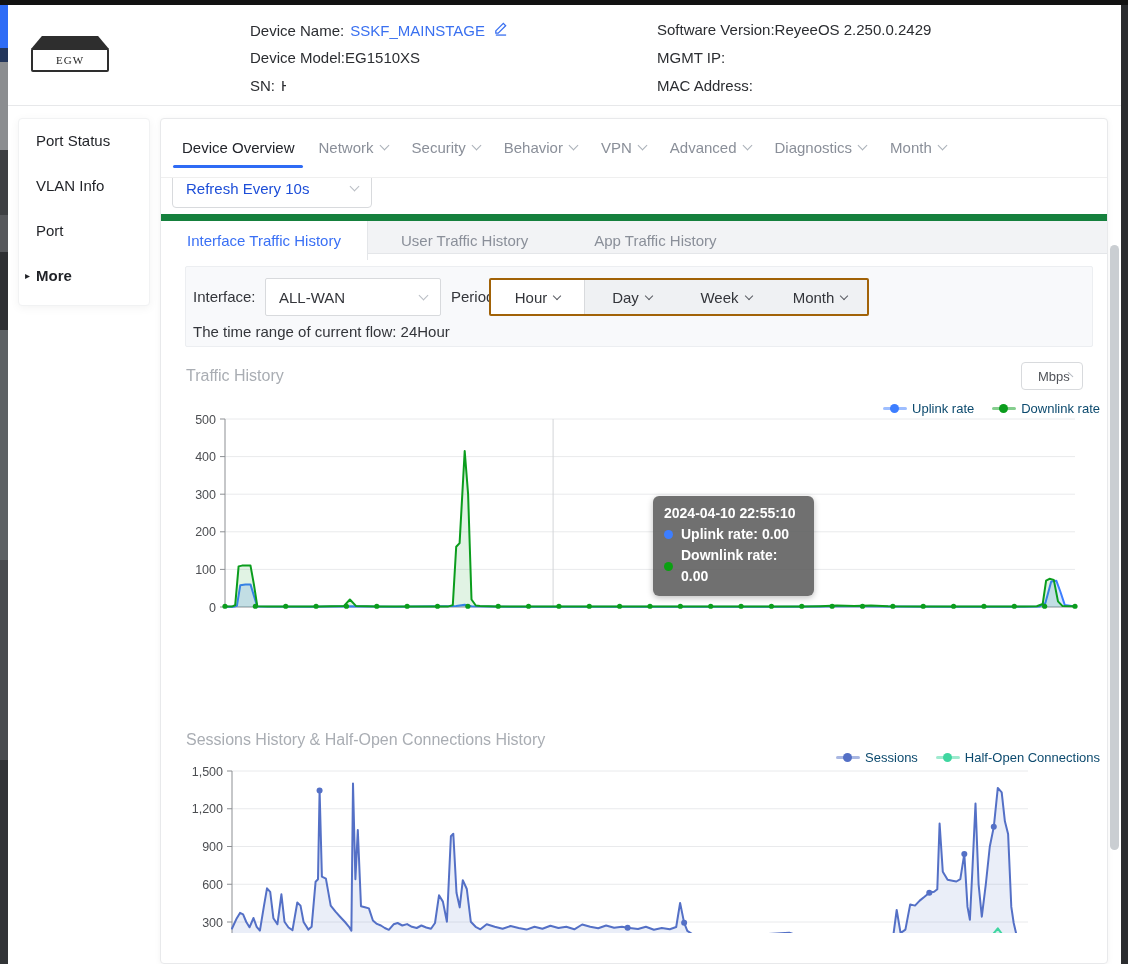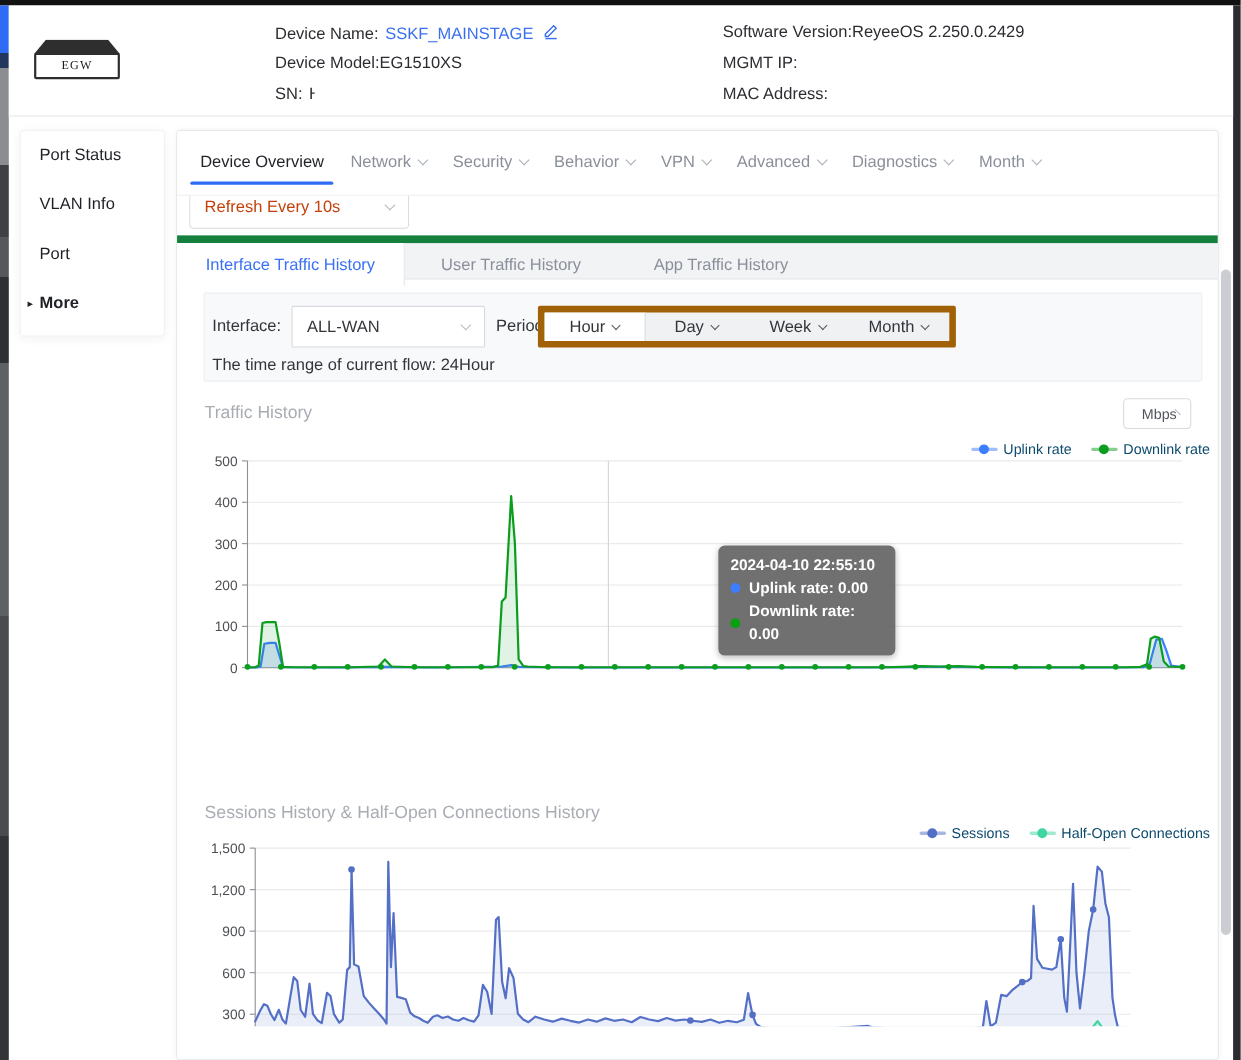--- a/index.html
+++ b/index.html
@@ -28,32 +28,32 @@
 
 .nav{left:182px;top:133px;height:28px;display:flex;gap:24px;align-items:center;font-size:15px;color:#8a8f99}
 .nav-item{display:flex;align-items:center;gap:7px;cursor:pointer;white-space:nowrap}
 .nav-item.active{color:#23252b}
 .chev{display:inline-block;width:7px;height:7px;border-left:1.5px solid;border-bottom:1.5px solid;transform:rotate(-45deg);margin-bottom:3px}
 .nav .chev{color:#aab0b8}
 .nav-underline{left:173px;top:165px;width:130px;height:3px;background:#2f6bf5;border-radius:2px}
 .nav-divider{left:161px;top:177px;width:946px;height:1px;background:#efefef}
 
 .refresh-wrap{left:172px;top:178px;width:200px;height:31px;overflow:hidden}
-.refresh-box{position:absolute;left:0;top:-10px;width:200px;height:40px;border:1px solid #d8dadd;border-radius:4px;background:#fff;font-size:15px;color:#c2410c;display:flex;align-items:center;justify-content:space-between;padding:4px 13px;cursor:pointer}
+.refresh-box{position:absolute;left:0;top:-10px;width:200px;height:40px;border:1px solid #d8dadd;border-radius:4px;background:#fff;font-size:15px;color:#1d4ed8;display:flex;align-items:center;justify-content:space-between;padding:4px 13px;cursor:pointer}
 .refresh-box .chev,.sel .chev,.unit-select .chev{color:#b9bdc4}
 
 .tabstrip{left:161px;top:214px;width:946px;height:40px;background:#f2f3f5;border-top:7px solid #15803d;border-bottom:1px solid #e4e6e9;display:flex}
 .tab{height:39px;line-height:39px;padding:0 33px;font-size:15px;color:#8a8f99;cursor:pointer;white-space:nowrap}
 .tab.active{width:207px;padding:0;text-align:center;background:#fff;color:#3a70f5;border-right:1px solid #e4e6e9}
 
 .filterbox{left:185px;top:266px;width:908px;height:81px;background:#f8f9fb;border:1px solid #eceef1;border-radius:2px}
 .flabel{position:absolute;font-size:15px;color:#33353a;line-height:38px;top:11px;white-space:nowrap}
 .sel{position:absolute;background:#fff;border:1px solid #d8dadd;border-radius:2px;display:flex;align-items:center;justify-content:space-between;font-size:15px;color:#33353a;cursor:pointer}
 .if-sel{left:79px;top:11px;width:176px;height:38px;padding:0 13px}
-.pgroup{position:absolute;left:303px;top:11px;width:380px;height:38px;border:6px solid #a16207;border-radius:2px;background:#eff1f3;display:flex;overflow:hidden}
+.pgroup{position:absolute;left:303px;top:11px;width:380px;height:38px;border:2px solid #a16207;border-radius:2px;background:#eff1f3;display:flex;overflow:hidden}
 .pbtn{width:95px;display:flex;align-items:center;justify-content:center;gap:7px;font-size:15px;color:#33353a;cursor:pointer}
 .pbtn .chev{color:#5a5d63;width:6px;height:6px}
 .pbtn.selected{background:#fff;border-right:1px solid #d8dadd}
 .time-note{position:absolute;left:7px;top:56px;font-size:15px;color:#33353a}
 
 .sec-title{position:absolute;font-size:16px;color:#a9adb3;white-space:nowrap}
 .unit-select{left:1021px;top:362px;width:62px;height:28px;border:1px solid #d8dadd;border-radius:4px;background:#fff;display:flex;align-items:center;justify-content:space-between;padding:0 16px;font-size:13px;color:#51545a;cursor:pointer}
 
 .legend-row{display:flex;justify-content:flex-end;gap:18px;align-items:center;font-size:13px;color:#0c4a6e}
 .lg-item{display:flex;align-items:center;gap:5px;cursor:pointer}

